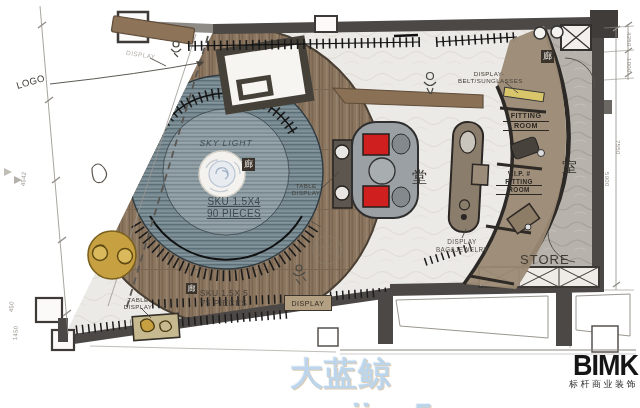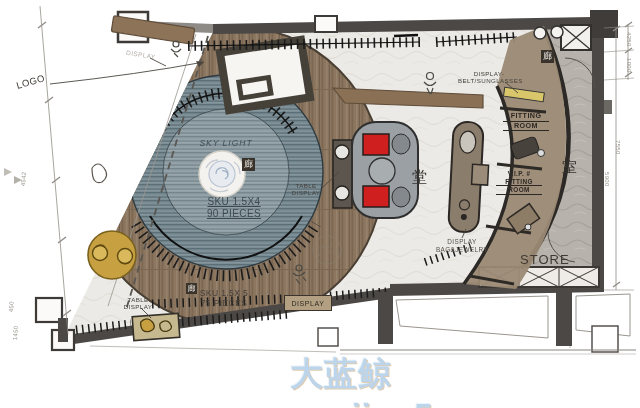--- a/index.html
+++ b/index.html
@@ -310,14 +310,18 @@
 
 <div class="dim" style="left:632px;top:32px;transform:rotate(90deg);">4250</div>
 <div class="dim" style="left:632px;top:58px;transform:rotate(90deg);">1000</div>
 <div class="dim" style="left:621px;top:140px;transform:rotate(90deg);">7550</div>
 <div class="dim" style="left:610px;top:172px;transform:rotate(90deg);">5900</div>
 <div class="dim" style="left:20px;top:186px;transform:rotate(-86deg);">4542</div>
 <div class="dim" style="left:8px;top:312px;transform:rotate(-86deg);">450</div>
 <div class="dim" style="left:12px;top:340px;transform:rotate(-86deg);">1450</div>
 
 <div class="watermark">大蓝鲸nanjing5.com.cn</div>
+<div class="brand">
+  <div class="brand-name">BIMK</div>
+  <div class="brand-cn">标杆商业装饰</div>
+</div>
 
 </div>
 
 </body></html>

